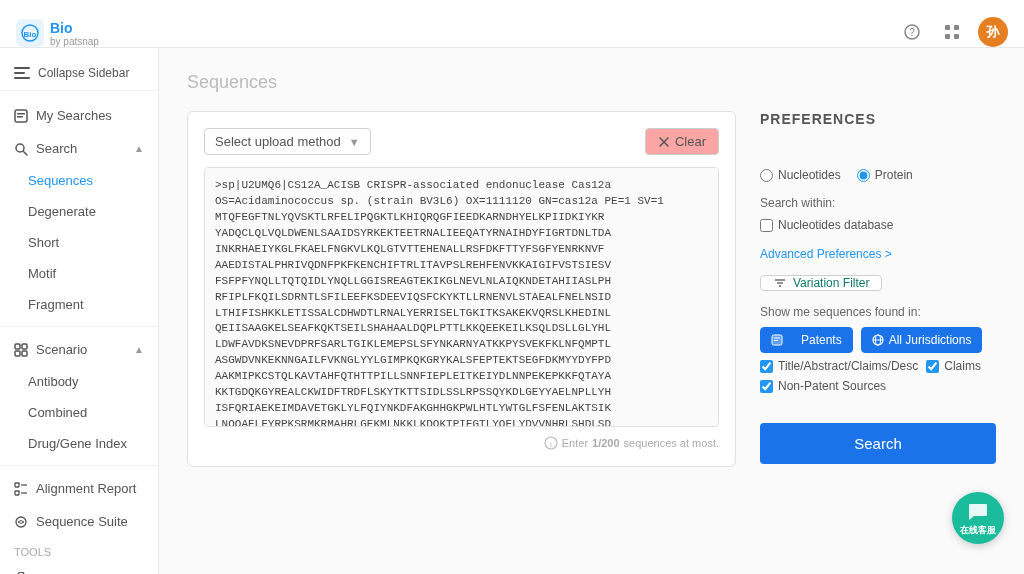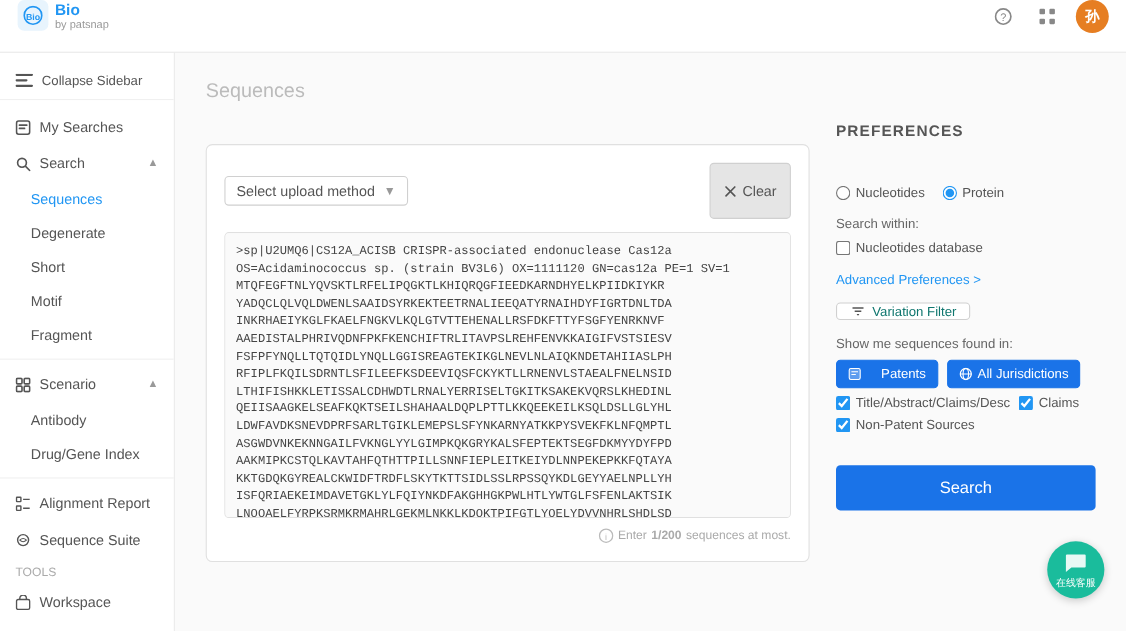--- a/index.html
+++ b/index.html
@@ -1,20 +1,20 @@
 <!DOCTYPE html>
 <html><head>
   <meta charset="utf-8">
   <style>
     * { box-sizing: border-box; margin: 0; padding: 0; }
     body { font-family: -apple-system, BlinkMacSystemFont, 'Segoe UI', Arial, sans-serif; background: #f5f5f5; font-size: 13px; color: #333; }
 
     
     .app-wrapper { display: flex; flex-direction: column; height: 574px; width: 1024px; overflow: hidden; }
-    .top-bar { display: flex; align-items: flex-start; justify-content: space-between; background: #fff; height: 48px; padding: 0 16px; border-bottom: 1px solid #e8e8e8; flex-shrink: 0; }
+    .top-bar { display: flex; align-items: flex-end; justify-content: space-between; background: #fff; height: 48px; padding: 0 16px; border-bottom: 1px solid #e8e8e8; flex-shrink: 0; }
     .top-bar-left { display: flex; align-items: center; gap: 8px; }
     .logo-box { display: flex; align-items: center; gap: 6px; }
     .logo-icon { width: 28px; height: 28px; background: #e8f4fd; border-radius: 6px; display: flex; align-items: center; justify-content: center; font-weight: bold; font-size: 11px; color: #2196f3; }
     .logo-text { font-weight: 700; font-size: 14px; color: #2196f3; }
     .logo-sub { font-size: 10px; color: #999; }
     .top-bar-right { display: flex; align-items: center; gap: 12px; }
     .icon-btn { width: 28px; height: 28px; display: flex; align-items: center; justify-content: center; cursor: pointer; color: #666; border-radius: 4px; }
     .avatar { width: 30px; height: 30px; border-radius: 50%; background: #e67e22; display: flex; align-items: center; justify-content: center; color: #fff; font-weight: 600; font-size: 13px; cursor: pointer; }
 
     
@@ -27,25 +27,25 @@
     .sidebar-item .chevron { margin-left: auto; font-size: 10px; color: #999; }
     .sidebar-sub-item { display: flex; align-items: center; padding: 8px 14px 8px 28px; color: #555; cursor: pointer; font-size: 13px; }
     .sidebar-sub-item.active { color: #2196f3; }
     .sidebar-divider { border: none; border-top: 1px solid #f0f0f0; margin: 6px 0; }
     .sidebar-label { padding: 8px 14px 4px; font-size: 11px; color: #aaa; text-transform: uppercase; }
 
     
     .main-content { flex: 1; padding: 24px 28px; overflow-y: auto; background: #fafafa; }
     .section-title { font-size: 18px; color: #bbb; font-weight: 400; margin-bottom: 18px; }
 
-    .sequences-panel { background: #fff; border: 1px solid #e0e0e0; border-radius: 6px; padding: 16px; width: 100%; min-height: 340px; margin-top: 20px; }
+    .sequences-panel { background: #fff; border: 1px solid #e0e0e0; border-radius: 6px; padding: 16px; width: 100%; min-height: 340px; }
     .upload-row { display: flex; align-items: center; gap: 10px; margin-bottom: 12px; }
     .select-upload { display: flex; align-items: center; border: 1px solid #d0d0d0; border-radius: 4px; padding: 5px 10px; background: #fff; cursor: pointer; font-size: 13px; color: #555; gap: 8px; }
     .select-chevron { color: #999; font-size: 11px; }
-    .clear-btn { display: flex; align-items: center; gap: 5px; border: 1px solid #d0d0d0; border-radius: 4px; padding: 17px 12px; background: #e5e5e5; cursor: pointer; font-size: 13px; color: #555; margin-left: auto; }
+    .clear-btn { display: flex; align-items: center; gap: 5px; border: 1px solid #d0d0d0; border-radius: 4px; padding: 5px 12px; background: #fca5a5; cursor: pointer; font-size: 13px; color: #555; margin-left: auto; }
 
     .seq-textarea { width: 100%; height: 260px; border: 1px solid #e0e0e0; border-radius: 4px; padding: 10px; font-family: 'Courier New', monospace; font-size: 11px; color: #444; resize: none; line-height: 1.45; background: #fafafa; outline: none; }
     .seq-footer { display: flex; justify-content: flex-end; margin-top: 6px; color: #aaa; font-size: 11px; gap: 4px; align-items: center; }
 
     
     .preferences-panel { width: 260px; flex-shrink: 0; padding: 0 0 0 24px; }
     .pref-title { font-size: 14px; font-weight: 700; color: #555; letter-spacing: 1px; margin-bottom: 16px; text-transform: uppercase; }
     .pref-section { margin-bottom: 14px; }
     .pref-label { font-size: 12px; color: #666; margin-bottom: 8px; }
     .radio-group { display: flex; gap: 16px; align-items: center; margin-top: 41px; }
@@ -59,21 +59,21 @@
     .show-seq-label { font-size: 12px; color: #666; margin-bottom: 8px; }
     .found-options { display: flex; flex-direction: column; gap: 6px; }
     .found-row { display: flex; gap: 8px; align-items: center; }
     .patents-btn { display: flex; align-items: center; gap: 18px; border: 1px solid #d0d0d0; border-radius: 4px; padding: 5px 10px; font-size: 12px; color: #555; cursor: pointer; background: #fff; }
     .patents-btn.active { background: #1a73e8; color: #fff; border-color: #1a73e8; }
     .all-jurisdictions-btn { display: flex; align-items: center; gap: 5px; border: 1px solid #d0d0d0; border-radius: 4px; padding: 5px 10px; font-size: 12px; color: #555; cursor: pointer; background: #fff; }
     .all-jurisdictions-btn.active { background: #1a73e8; color: #fff; border-color: #1a73e8; }
     .search-btn { width: 100%; background: #1a73e8; color: #fff; border: none; border-radius: 4px; padding: 12px; font-size: 15px; font-weight: 500; cursor: pointer; margin-top: 16px; }
 
     
-    .float-btn { position: fixed; bottom: 30px; right: 20px; width: 52px; height: 52px; background: #1abc9c; border-radius: 50%; display: flex; align-items: center; justify-content: center; cursor: pointer; box-shadow: 0 2px 8px rgba(0,0,0,0.2); flex-direction: column; }
+    .float-btn { position: fixed; bottom: 30px; right: 20px; width: 52px; height: 52px; background: #1abc9c; border-radius: 50%; display: flex; align-items: center; justify-content: center; cursor: pointer; box-shadow: 0 2px 8px rgba(0,0,0,0.2); flex-direction: column; font-weight: bold; }
     .float-btn-label { font-size: 9px; color: #fff; text-align: center; line-height: 1.2; margin-top: 2px; }
 
     .main-row { display: flex; gap: 0; }
     .seq-col { flex: 1; }
   </style>
 </head>
 <body>
 
 <div class="app-wrapper">
 
@@ -164,20 +164,23 @@
           <rect x="1" y="1" width="5" height="5" rx="1" stroke="#555" stroke-width="1.5"></rect>
           <rect x="8" y="1" width="5" height="5" rx="1" stroke="#555" stroke-width="1.5"></rect>
           <rect x="1" y="8" width="5" height="5" rx="1" stroke="#555" stroke-width="1.5"></rect>
           <rect x="8" y="8" width="5" height="5" rx="1" stroke="#555" stroke-width="1.5"></rect>
         </svg>
         <span>Scenario</span>
         <span class="chevron">▲</span>
       </div>
       <div class="sidebar-sub-item">
         <span>Antibody</span>
+      </div>
+      <div class="sidebar-sub-item">
+        <span>Combined</span>
       </div>
       <div class="sidebar-sub-item">
         <span>Drug/Gene Index</span>
       </div>
 
       <hr class="sidebar-divider">
 
       <div class="sidebar-item">
         <svg width="14" height="14" viewBox="0 0 14 14" fill="none">
           <rect x="1" y="1" width="4" height="4" rx="0.5" stroke="#555" stroke-width="1.3"></rect>

